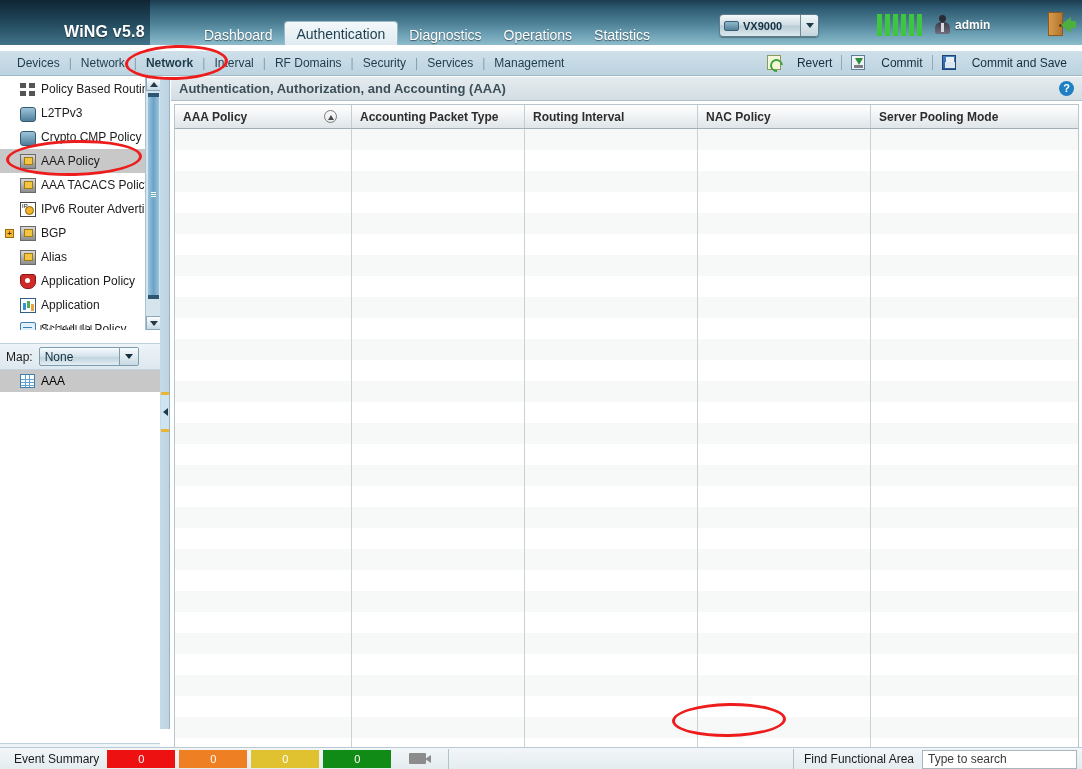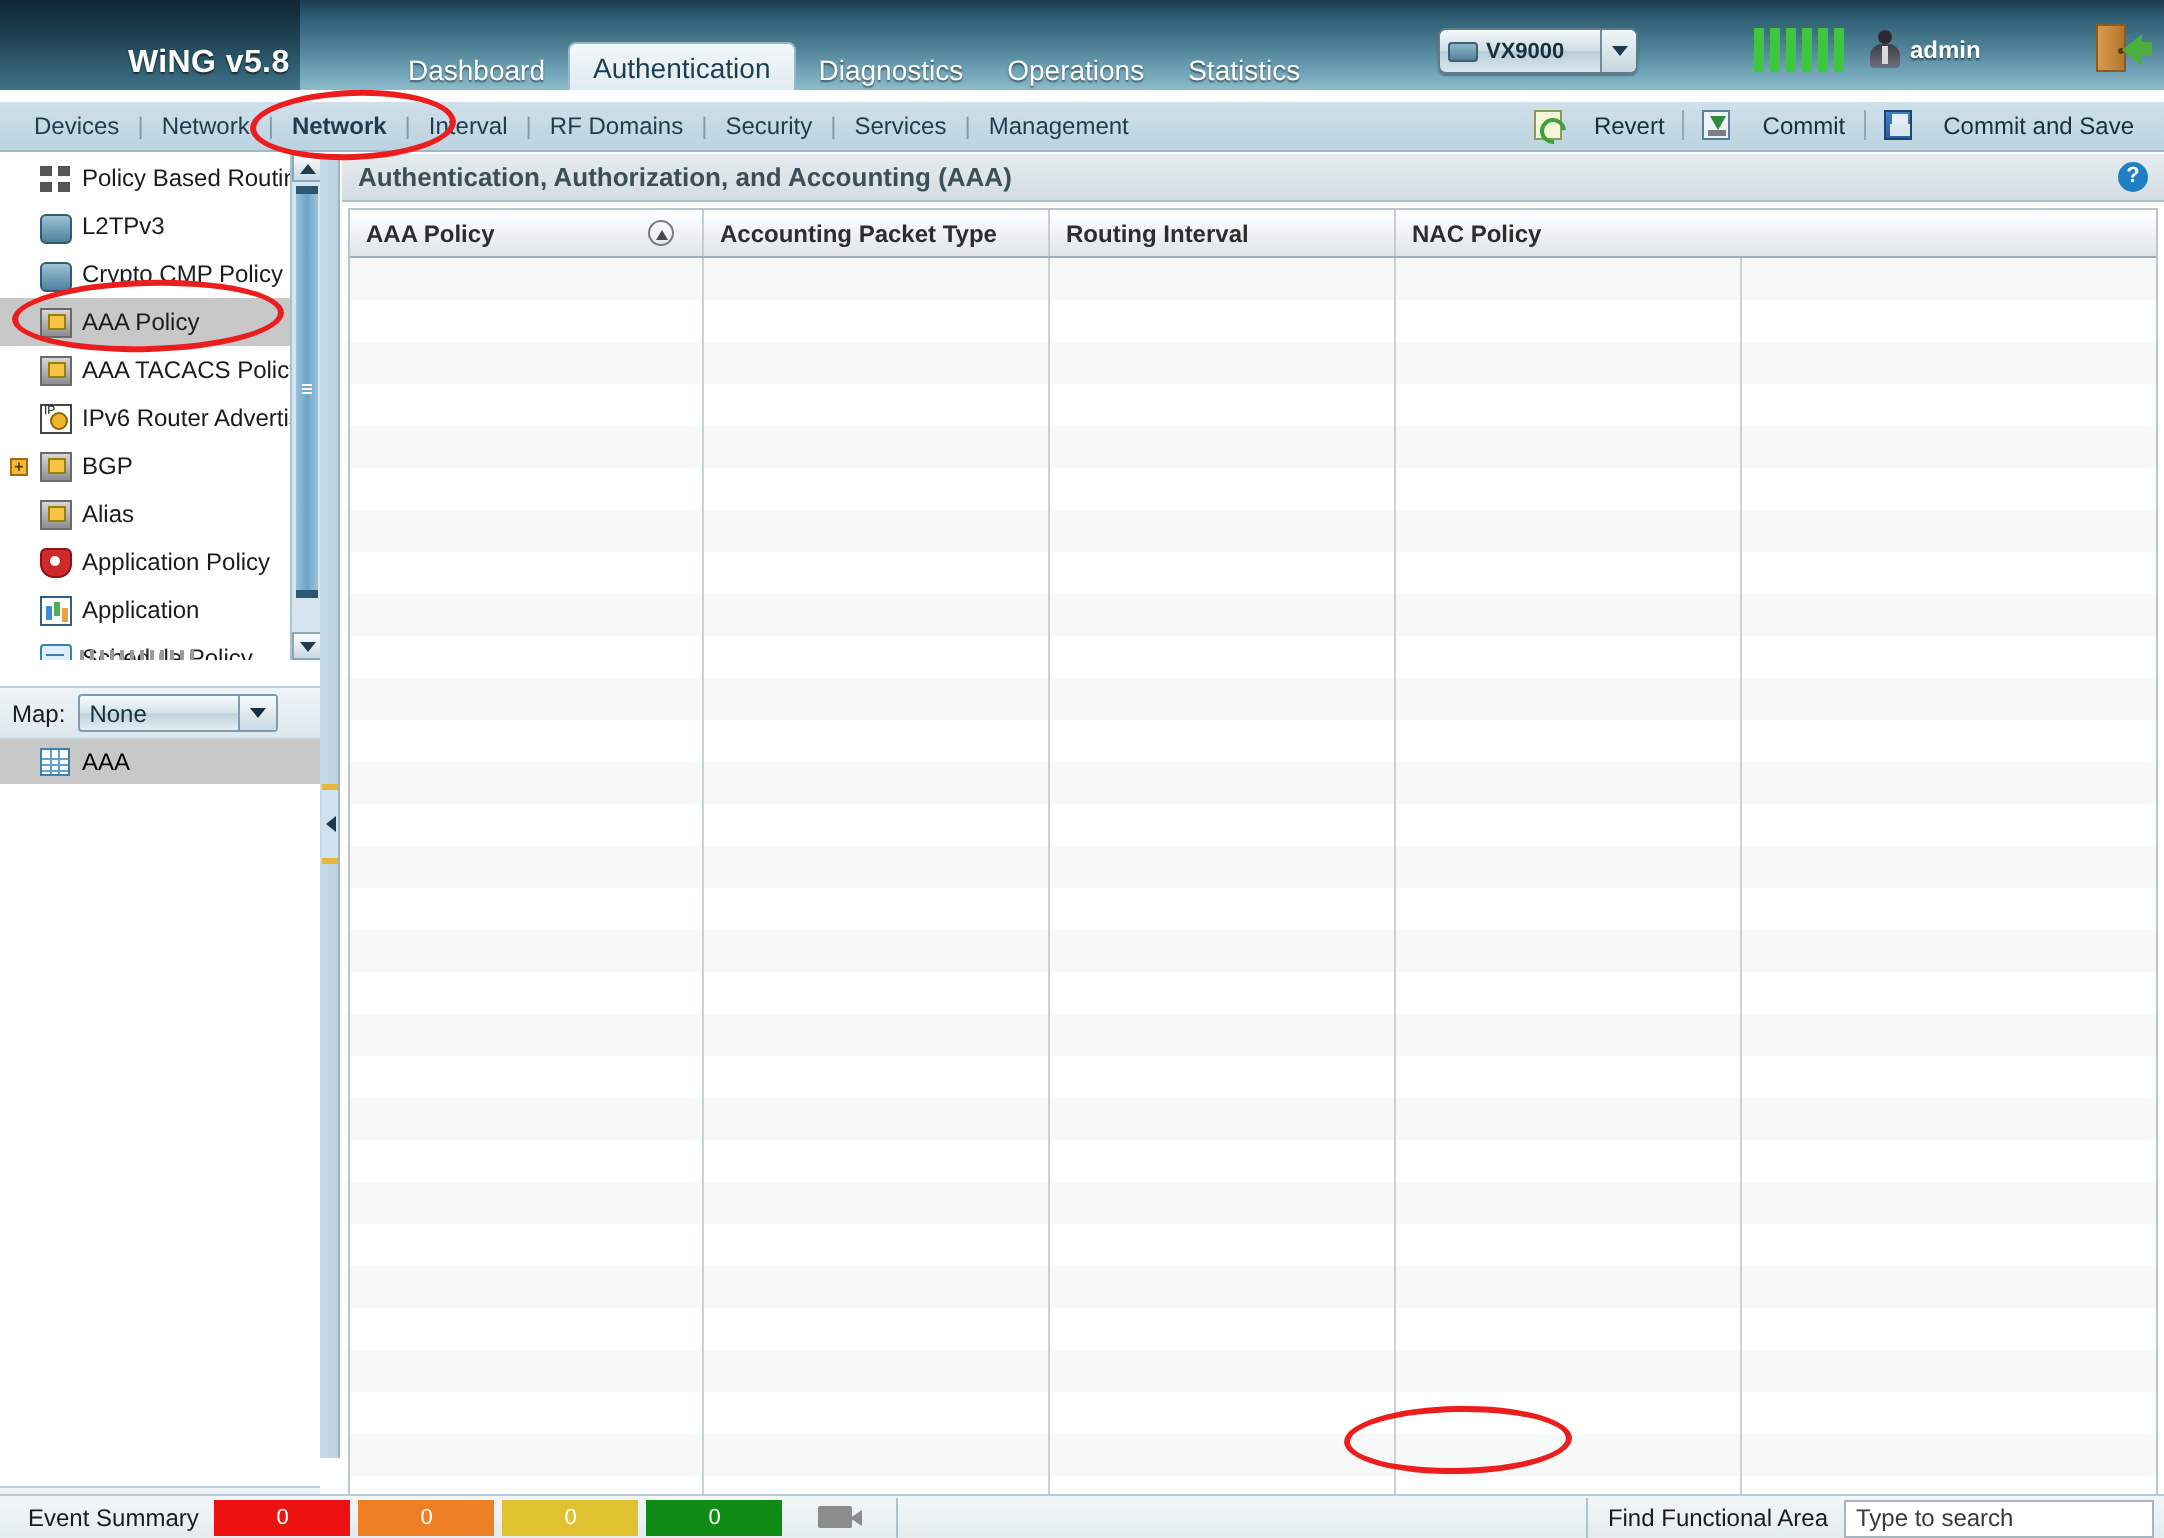--- a/index.html
+++ b/index.html
@@ -447,20 +447,23 @@
           </div>
           <div class="gh" style="width: 173px;">
             <span>Accounting Packet Type</span>
           </div>
           <div class="gh" style="width: 173px;">
             <span>Routing Interval</span>
           </div>
           <div class="gh" style="width: 173px;">
             <span>NAC Policy</span>
           </div>
+          <div class="gh" style="width: 207px; flex: 1 1 0%;">
+            <span>Server Pooling Mode</span>
+          </div>
         </div>
       <div class="gbody" id="gbody">
           <div class="grow odd">
             <div class="gc" style="width: 177px;"></div>
             <div class="gc" style="width: 173px;"></div>
             <div class="gc" style="width: 173px;"></div>
             <div class="gc" style="width: 173px;"></div>
             <div class="gc" style="width: 207px; flex: 1 1 0%;"></div>
           </div>
           <div class="grow even">

